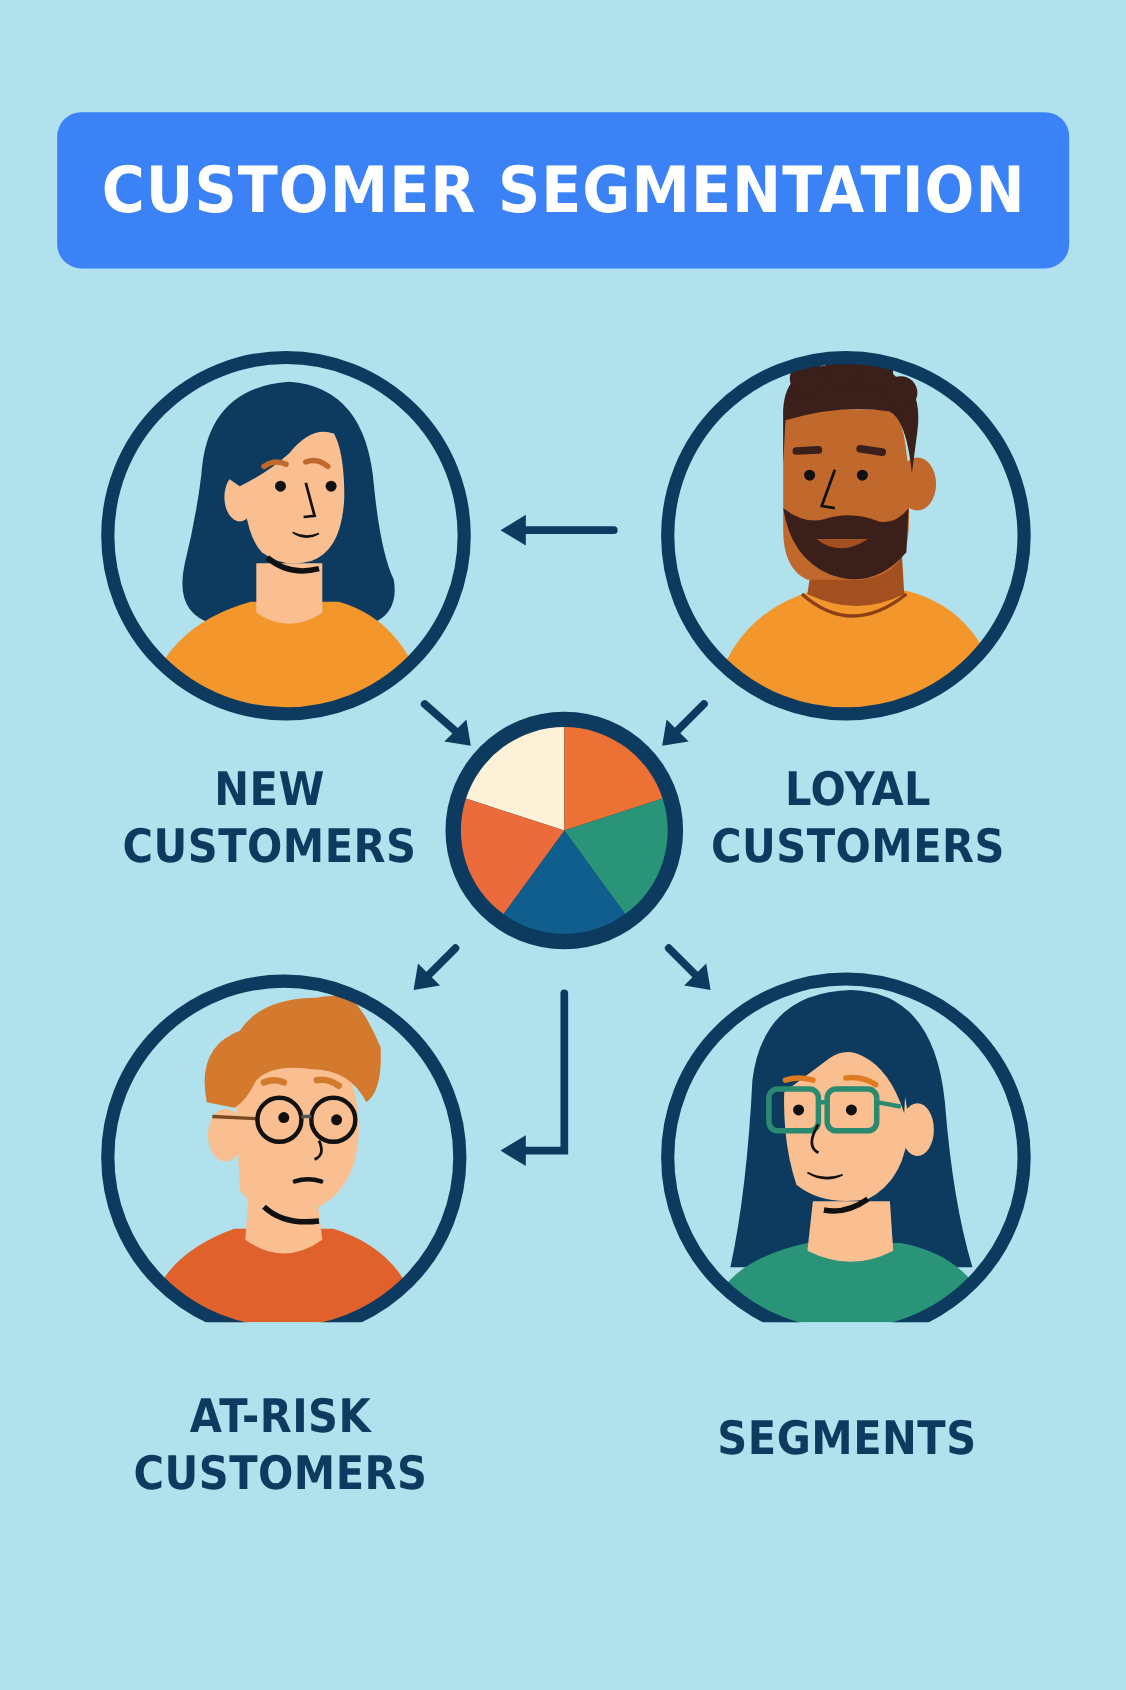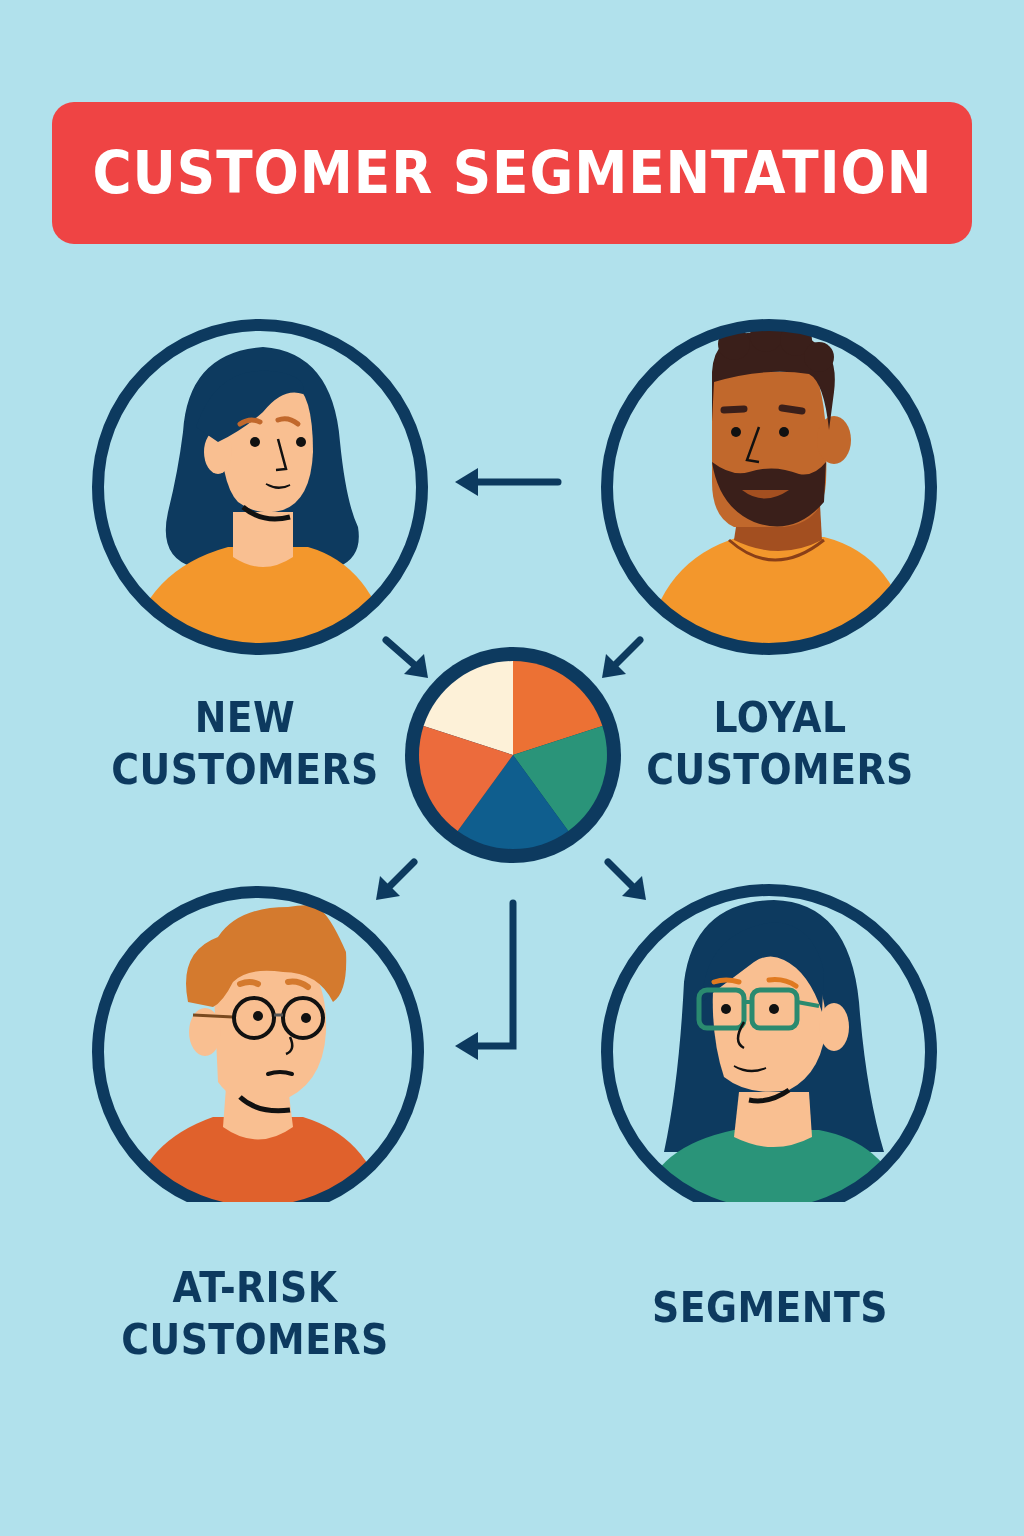--- a/index.html
+++ b/index.html
@@ -5,21 +5,21 @@
   html, body { margin: 0; padding: 0; }
   body {
     width: 1024px; height: 1536px;
     background: #b1e1ec;
     position: relative; overflow: hidden;
     font-family: "DejaVu Sans", sans-serif;
   }
   .title-banner {
     position: absolute; left: 52px; top: 102px;
     width: 920px; height: 142px;
-    background: #ef4444; border-radius: 22px;
+    background: #3b82f6; border-radius: 22px;
     display: flex; align-items: center; justify-content: center;
   }
   .title-text {
     color: #ffffff; font-weight: bold; font-size: 58px;
     letter-spacing: 1px; transform: scaleX(0.92);
     font-family: "DejaVu Sans", sans-serif;
   }
   .label {
     position: absolute; color: #0d3a5f; font-weight: bold;
     font-size: 42px; line-height: 52px; text-align: center;

